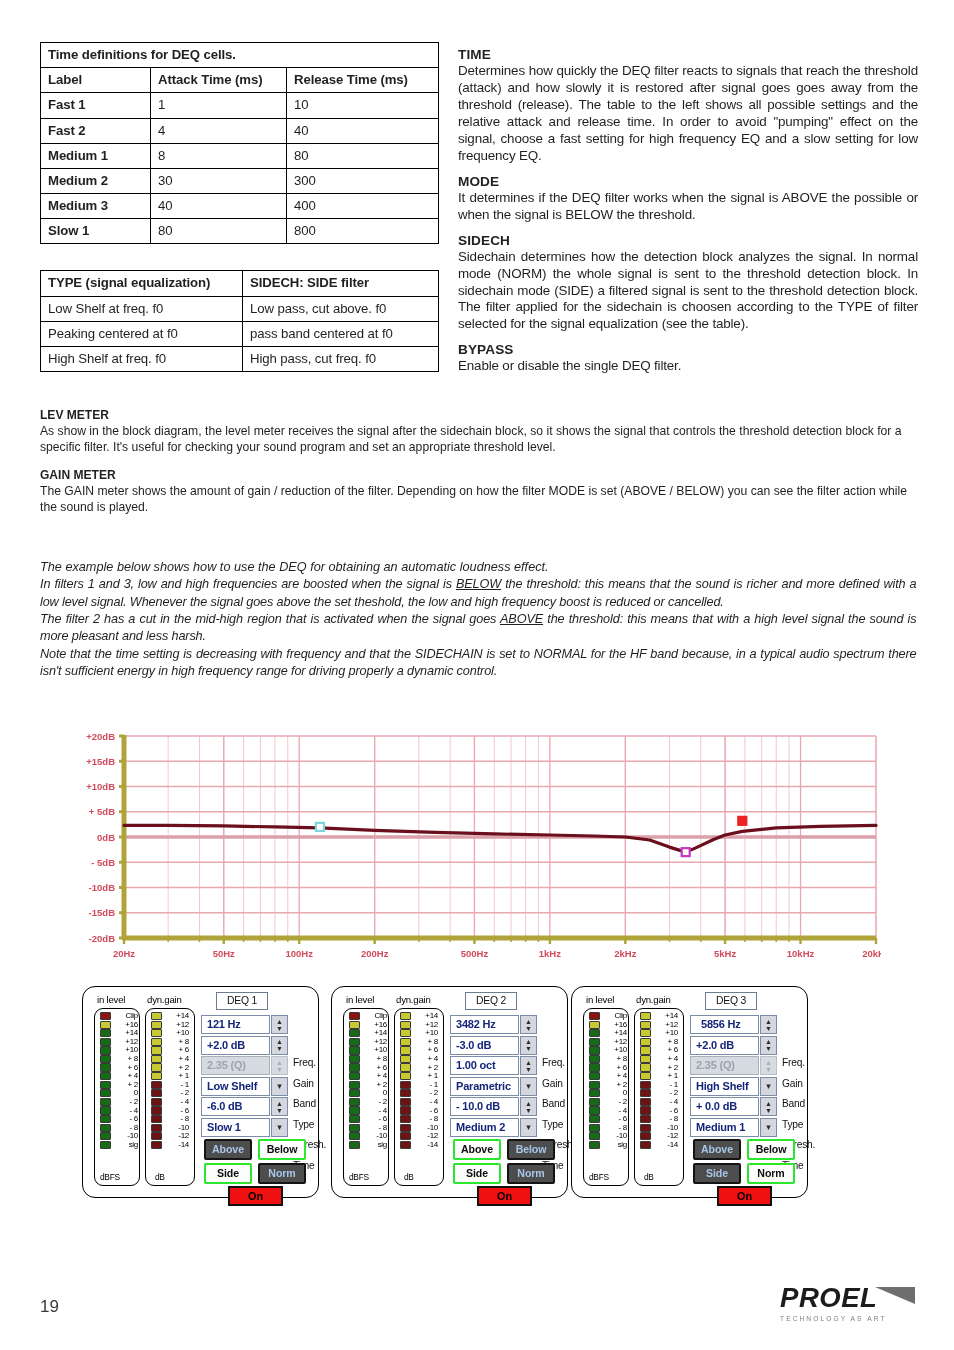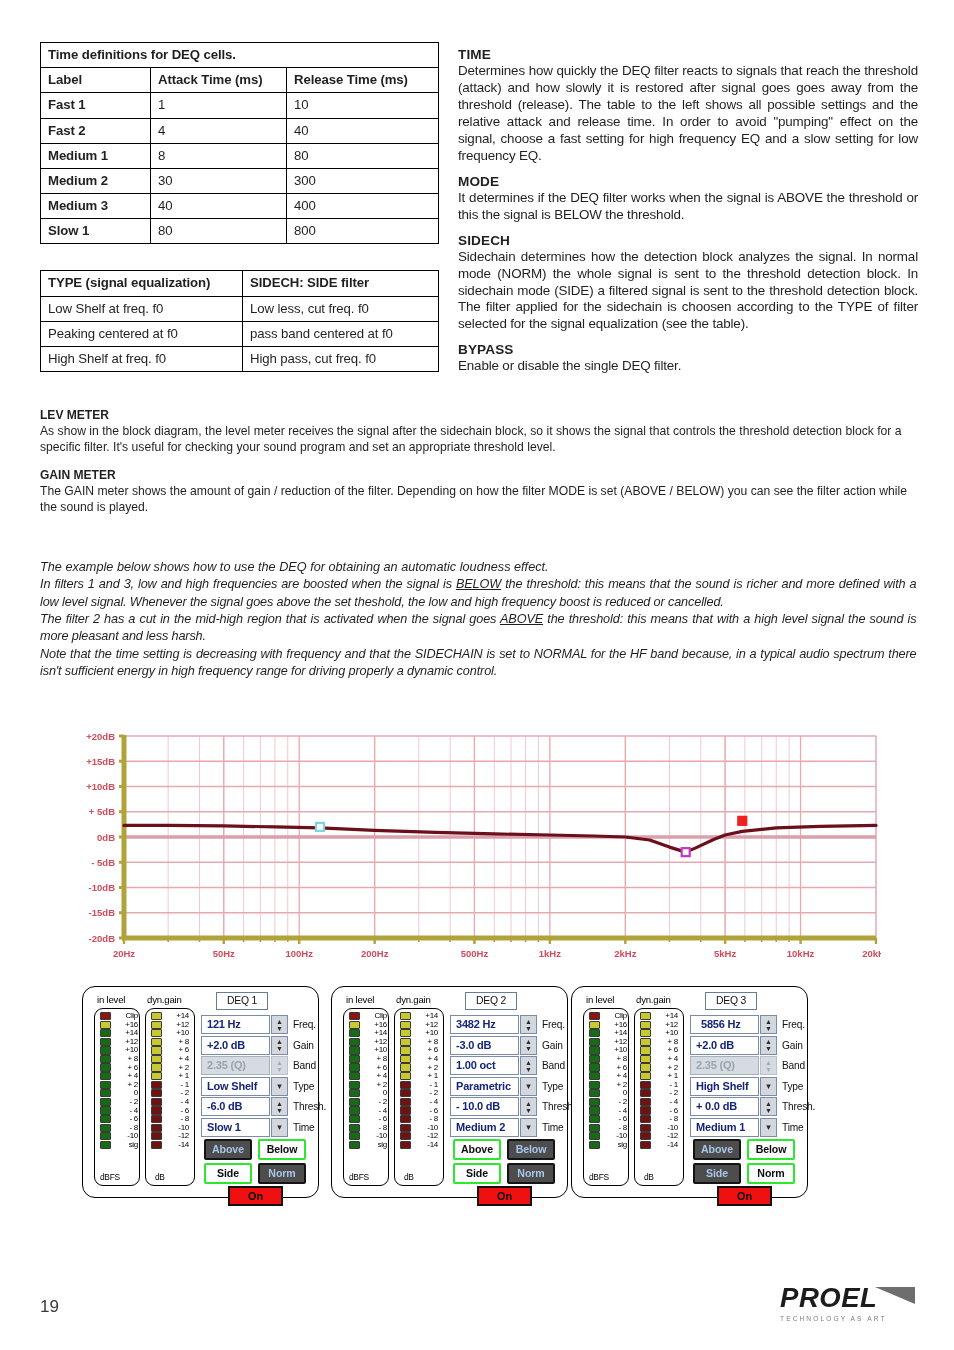--- a/index.html
+++ b/index.html
@@ -145,20 +145,21 @@
   .spin span { display:block; font-size:7px; line-height:7px; color:#2b2b2b; }
   .spin.dis span { color:#a5adb8; }
   .drop {
     position:absolute; width:17px; height:19px;
     border:1.4px solid #7b8ca8; background:#d4d8de;
     text-align:center; font-size:9px; line-height:17px; color:#2b2b2b;
   }
   .flabel {
     position:absolute; font-size:10.2px; color:#111; letter-spacing:-0.2px;
     white-space:nowrap;
+    margin-top:38px;
   }
 
   .btn {
     position:absolute; width:48px; height:21px;
     font-size:10.6px; font-weight:bold; text-align:center;
     line-height:17px; letter-spacing:-0.1px;
     border:2px solid #111; border-radius:2px;
   }
   .btn.on  { background:#fdfdfd; color:#0d0d0d; border-color:#2ce72c; }
   .btn.off { background:#4d4d4d; color:#a9c6e8; border-color:#141414; }
@@ -252,40 +253,40 @@
           <col style="width:202px">
           <col style="width:196px">
         </colgroup>
       <tbody id="type-table-body">
           <tr>
             <td class="b">TYPE (signal equalization)</td>
             <td class="b">SIDECH: SIDE filter</td>
           </tr>
           <tr>
             <td>Low Shelf at freq. f0</td>
-            <td>Low less, cut freq. f0</td>
+            <td>Low pass, cut above. f0</td>
           </tr>
           <tr>
             <td>Peaking centered at f0</td>
             <td>pass band centered at f0</td>
           </tr>
           <tr>
             <td>High Shelf at freq. f0</td>
             <td>High pass, cut freq. f0</td>
           </tr>
         </tbody>
     </table>
   </div>
 
   <div class="col-right">
     <h3 class="sec">TIME</h3>
     <p class="just">Determines how quickly the DEQ filter reacts to signals that reach the threshold (attack) and how slowly it is restored after signal goes goes away from the threshold (release). The table to the left shows all possible settings and the relative attack and release time. In order to avoid "pumping" effect on the signal, choose a fast setting for high frequency EQ and a slow setting for low frequency EQ.</p>
 
     <h3 class="sec">MODE</h3>
-    <p class="just">It determines if the DEQ filter works when the signal is ABOVE the threshold or this the signal is BELOW the threshold.</p>
+    <p class="just">It determines if the DEQ filter works when the signal is ABOVE the possible or when the signal is BELOW the threshold.</p>
 
     <h3 class="sec">SIDECH</h3>
     <p class="just">Sidechain determines how the detection block analyzes the signal. In normal mode (NORM) the whole signal is sent to the threshold detection block. In sidechain mode (SIDE) a filtered signal is sent to the threshold detection block. The filter applied for the sidechain is choosen according to the TYPE of filter selected for the signal equalization (see the table).</p>
 
     <h3 class="sec">BYPASS</h3>
     <p class="just last">Enable or disable the single DEQ filter.</p>
   </div>
 </div>
 
 <div class="cond-block">

